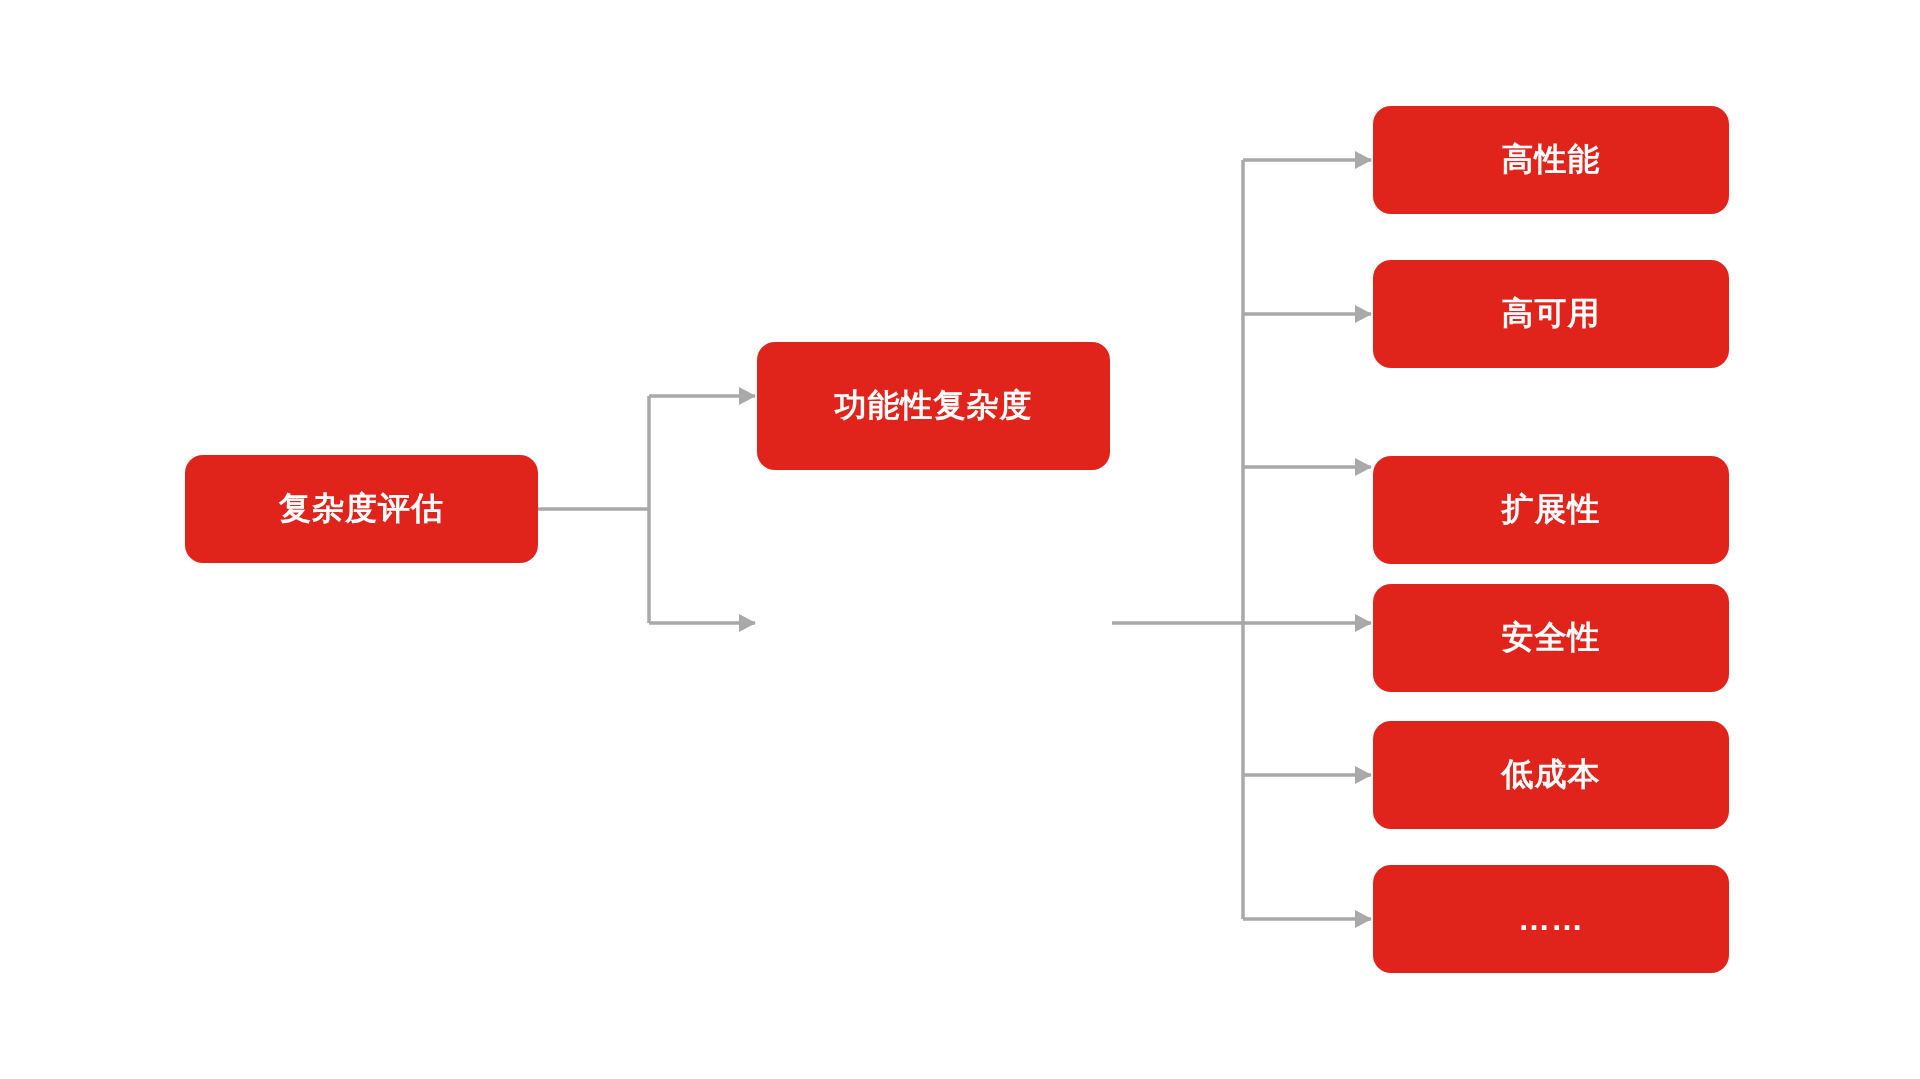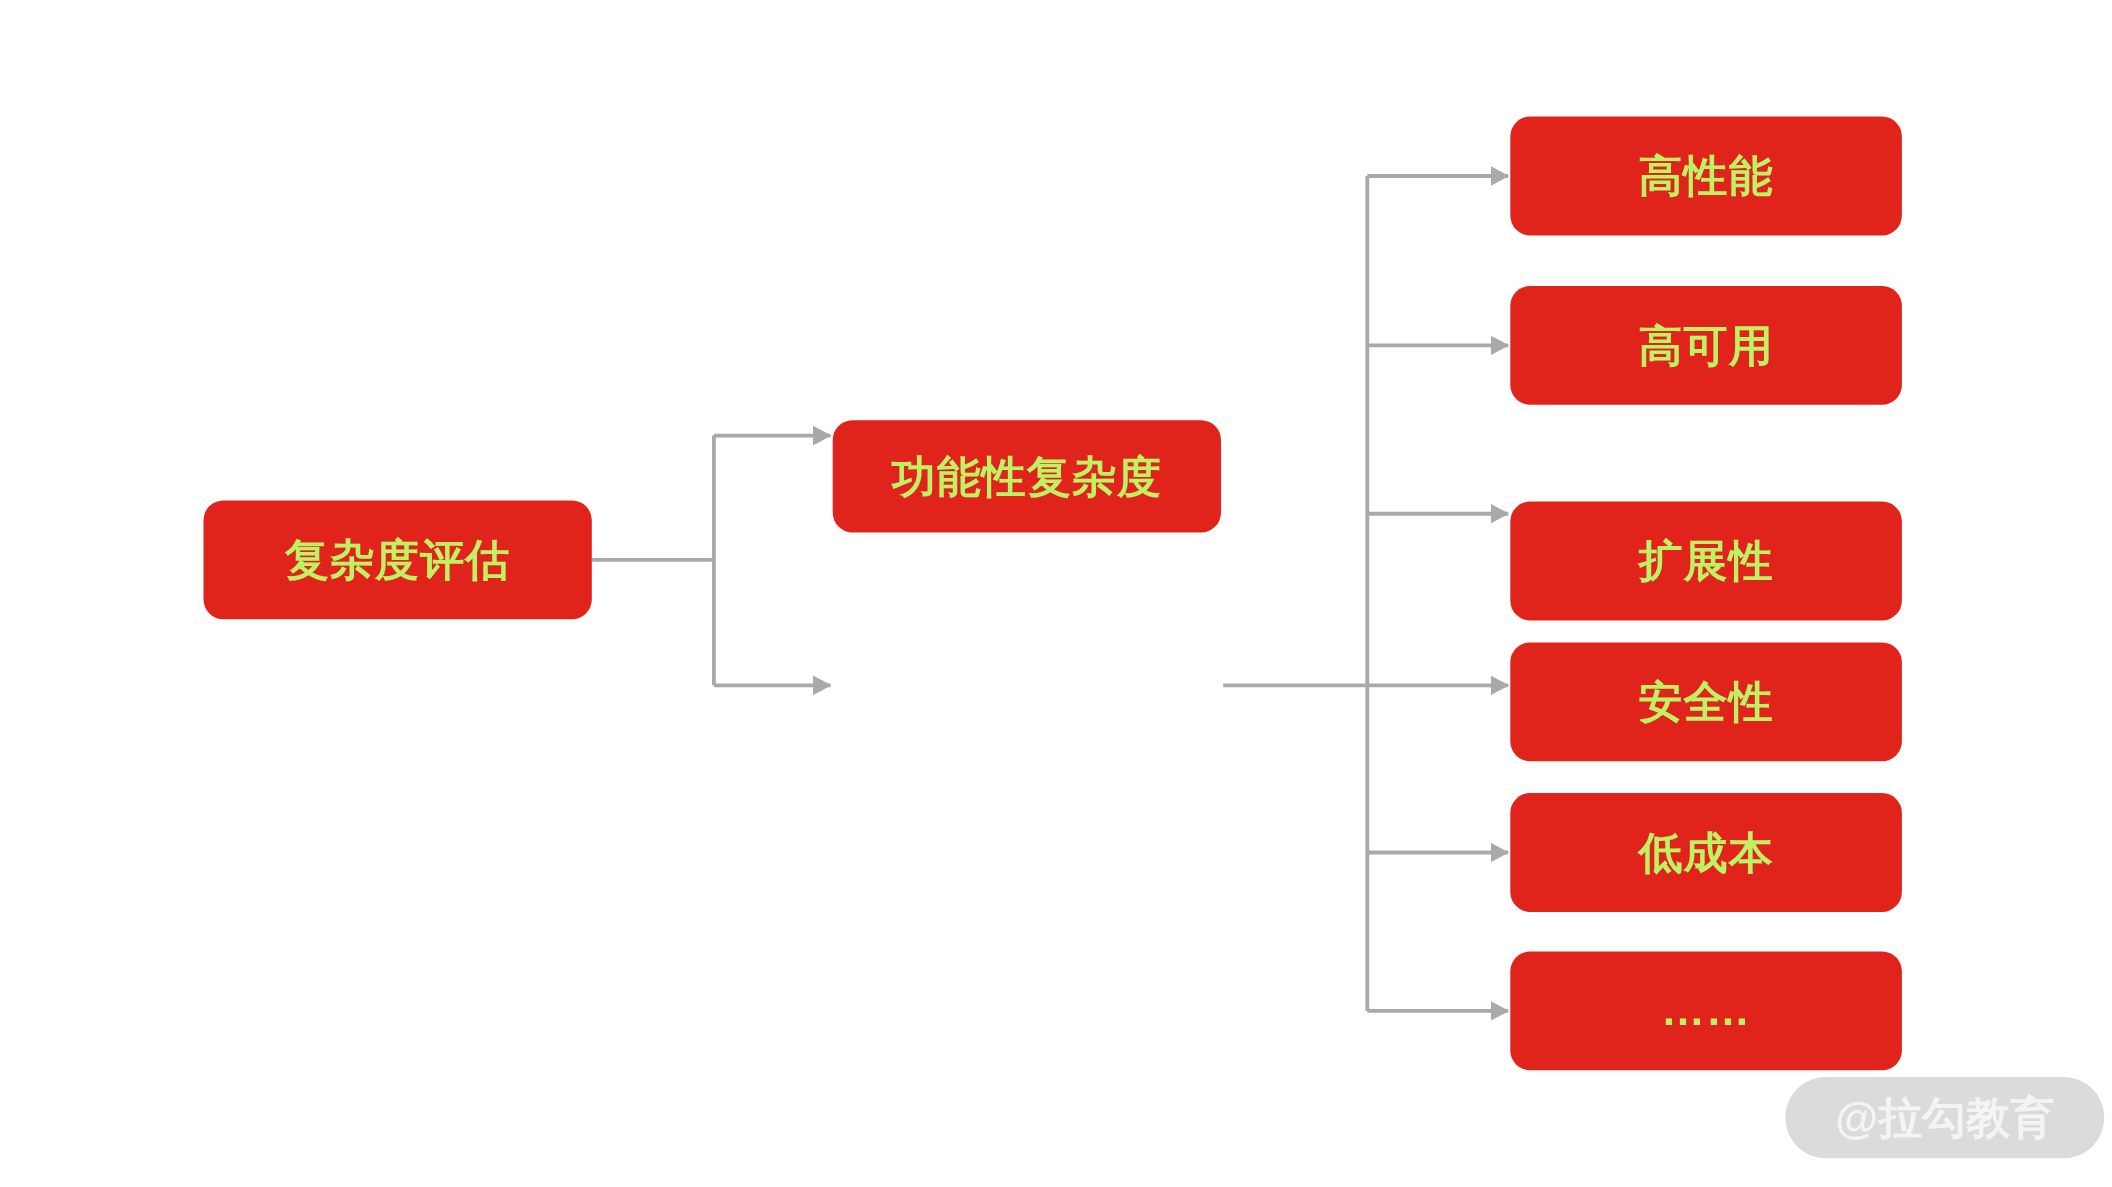--- a/index.html
+++ b/index.html
@@ -20,32 +20,32 @@
     left: 0;
     top: 0;
     width: 1920px;
     height: 1079px;
     pointer-events: none;
   }
   .node {
     position: absolute;
     background: #E0241C;
     border-radius: 18px;
-    color: #bef264;
-    font-size: 40px;
+    color: #ffffff;
+    font-size: 32px;
     font-weight: 700;
     letter-spacing: 1px;
     display: flex;
     align-items: center;
     justify-content: center;
     text-align: center;
     white-space: nowrap;
   }
   .n-root    { left: 185px;  top: 455px; width: 353px; height: 108px; }
-  .n-func    { left: 757px;  top: 342px; width: 353px; height: 102px; margin-top: 40px; }
+  .n-func    { left: 757px;  top: 342px; width: 353px; height: 128px; }
   .n-nonfunc { left: 757px;  top: 570px; width: 355px; height: 106px; }
   .n-leaf    { left: 1373px; width: 356px; height: 108px; }
   .n-l1 { top: 106px; }
   .n-l2 { top: 260px; }
   .n-l3 { top: 413px; margin-top: 43px; }
   .n-l4 { top: 584px; }
   .n-l5 { top: 721px; }
   .n-l6 { top: 865px; }
   .watermark {
     position: absolute;
@@ -100,15 +100,14 @@
   <div class="node n-leaf n-l2">高可用</div>
 
   <div class="node n-leaf n-l3">扩展性</div>
 
   <div class="node n-leaf n-l4">安全性</div>
 
   <div class="node n-leaf n-l5">低成本</div>
 
   <div class="node n-leaf n-l6">……</div>
 
-  <div class="watermark">@拉勾教育</div>
 
 </div>
 
 </body></html>

